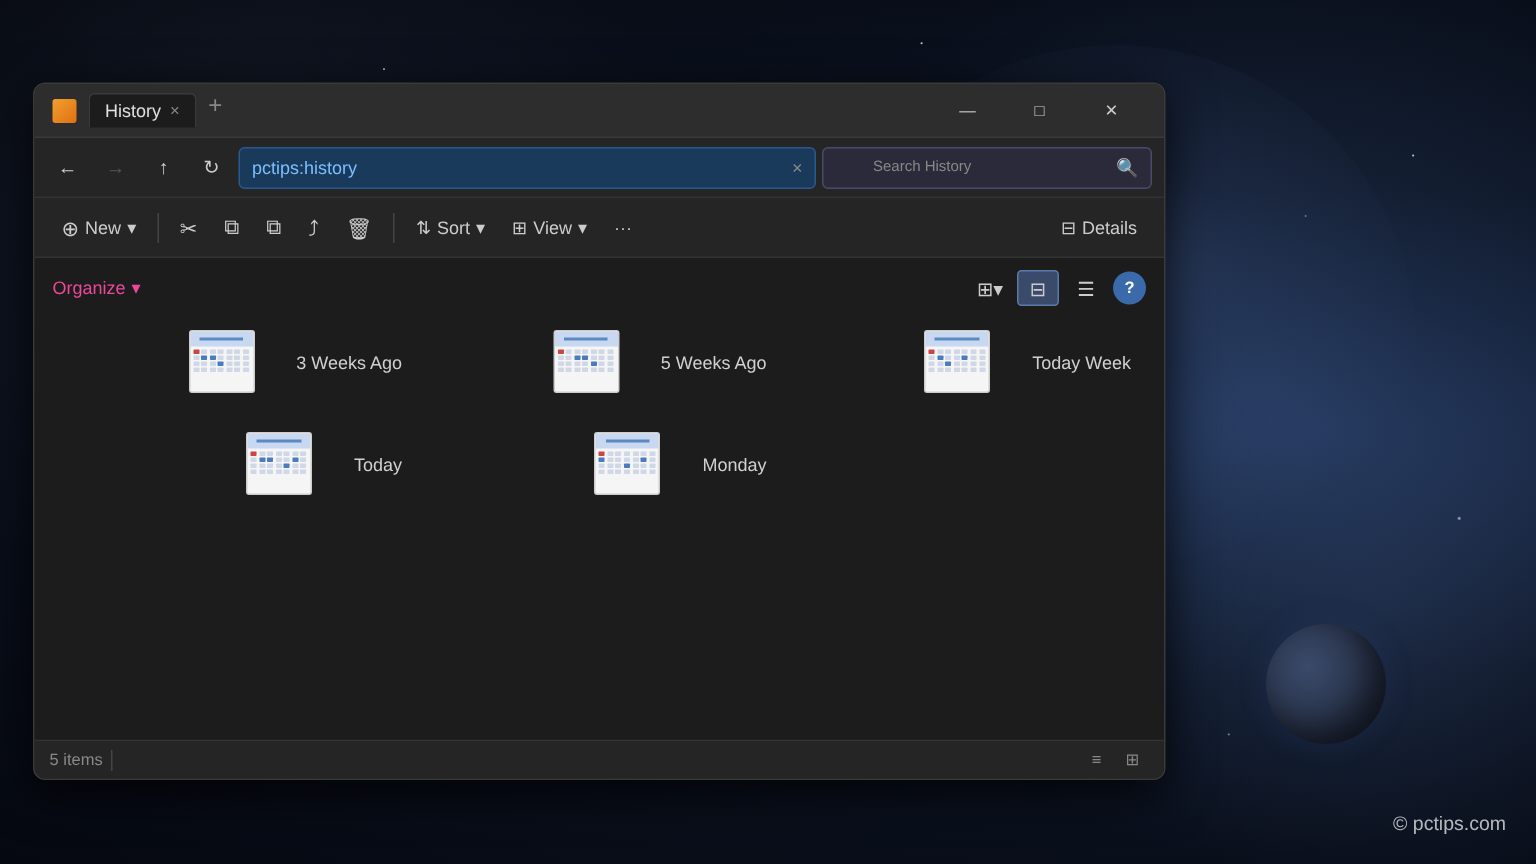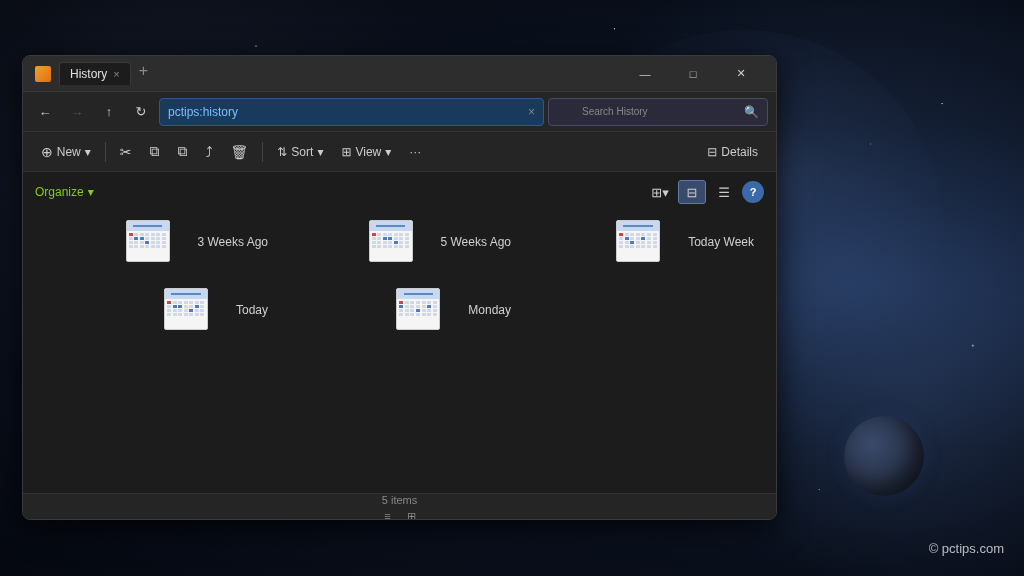--- a/index.html
+++ b/index.html
@@ -283,21 +283,21 @@
     .organize-bar {
       display: flex;
       align-items: center;
       justify-content: space-between;
       margin-bottom: 12px;
     }
     .organize-btn {
       display: flex;
       align-items: center;
       gap: 4px;
-      color: #84cc16;
+      color: #ec4899;
       font-size: 12px;
       cursor: pointer;
     }
     .view-controls {
       display: flex;
       align-items: center;
       gap: 4px;
     }
     .view-ctrl-btn {
       width: 28px;
@@ -394,21 +394,20 @@
 
     
     .statusbar {
       background: #252525;
       height: 26px;
       display: flex;
       align-items: center;
       padding: 0 10px;
       border-top: 1px solid #333;
       flex-shrink: 0;
-      flex-direction: column;
     }
     .status-text {
       color: #888;
       font-size: 11px;
     }
     .status-divider {
       width: 1px;
       height: 14px;
       background: #444;
       margin: 0 6px;

